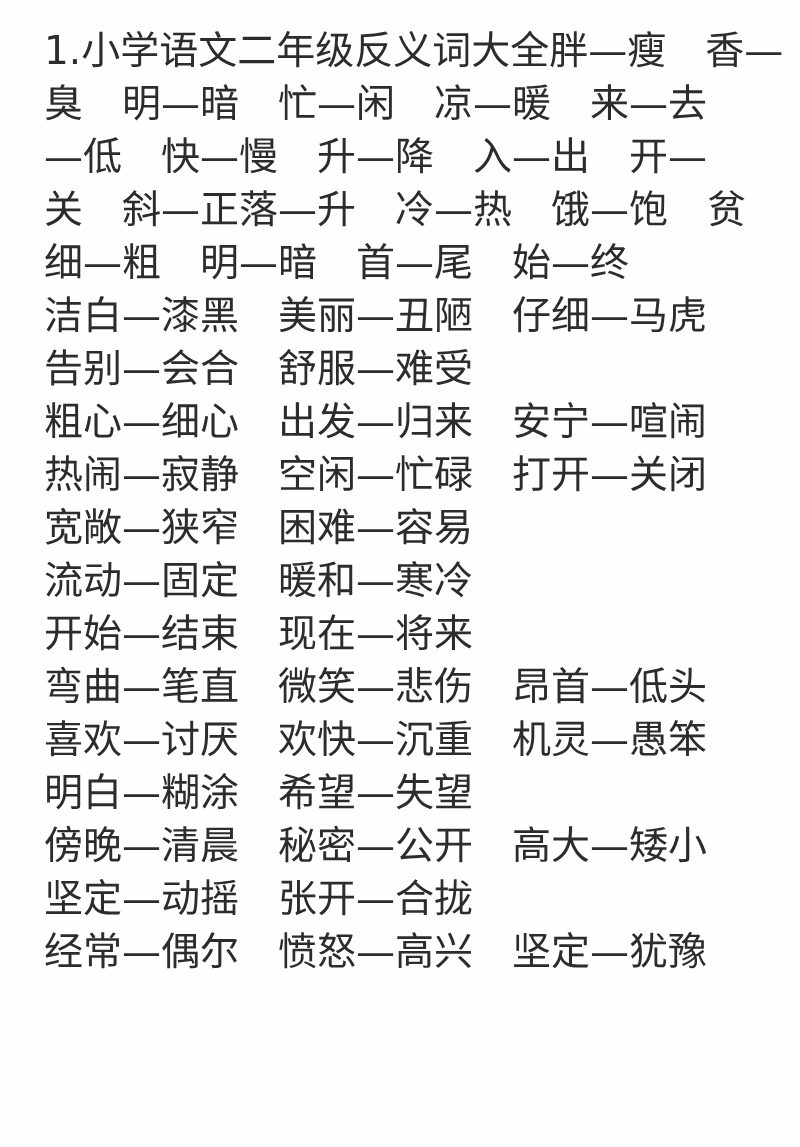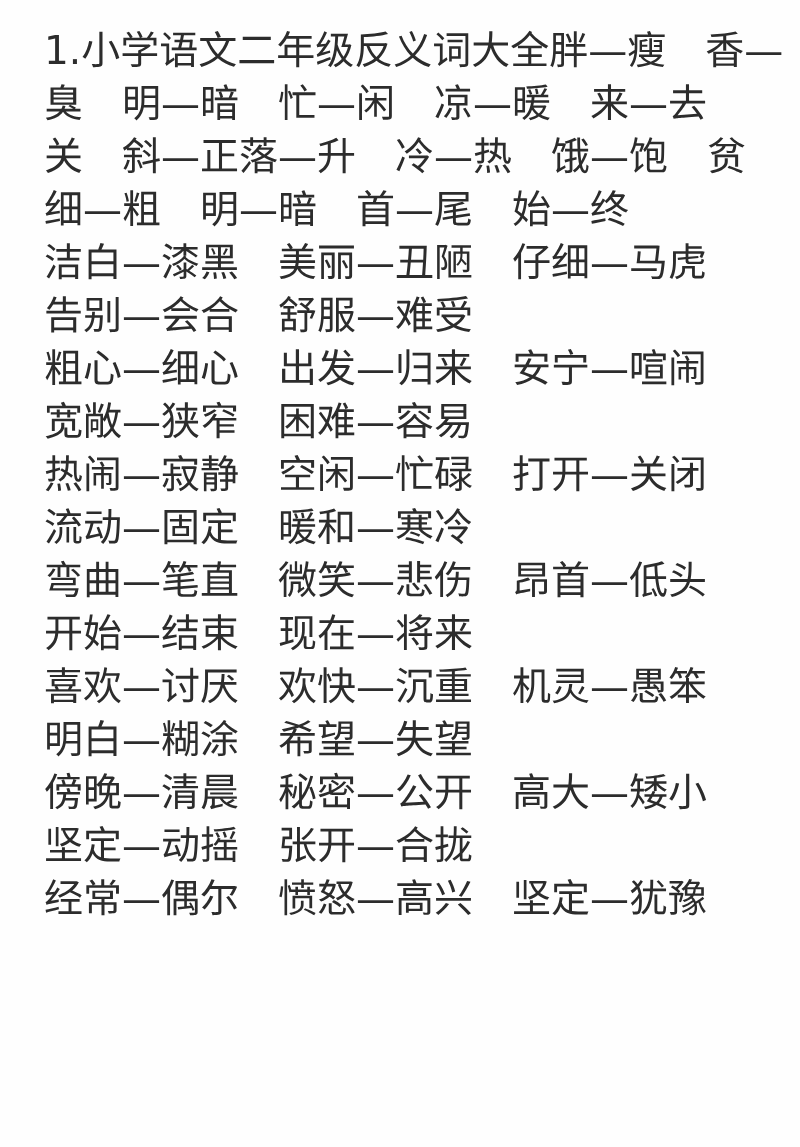--- a/index.html
+++ b/index.html
@@ -29,28 +29,29 @@
     font-weight: 400;
     color: #2c2c2c;
   }
 </style>
 </head>
 <body>
 
 <div class="page">
   <div class="text-line">1.小学语文二年级反义词大全胖—瘦　香—</div>
   <div class="text-line">臭　明—暗　忙—闲　凉—暖　来—去</div>
+  <div class="text-line">—低　快—慢　升—降　入—出　开—</div>
   <div class="text-line">关　斜—正落—升　冷—热　饿—饱　贫</div>
   <div class="text-line">细—粗　明—暗　首—尾　始—终</div>
   <div class="text-line">洁白—漆黑　美丽—丑陋　仔细—马虎</div>
   <div class="text-line">告别—会合　舒服—难受</div>
   <div class="text-line">粗心—细心　出发—归来　安宁—喧闹</div>
+  <div class="text-line">热闹—寂静　空闲—忙碌　打开—关闭</div>
   <div class="text-line">宽敞—狭窄　困难—容易</div>
-  <div class="text-line">热闹—寂静　空闲—忙碌　打开—关闭</div>
   <div class="text-line">流动—固定　暖和—寒冷</div>
+  <div class="text-line">开始—结束　现在—将来</div>
   <div class="text-line">弯曲—笔直　微笑—悲伤　昂首—低头</div>
-  <div class="text-line">开始—结束　现在—将来</div>
   <div class="text-line">喜欢—讨厌　欢快—沉重　机灵—愚笨</div>
   <div class="text-line">明白—糊涂　希望—失望</div>
   <div class="text-line">傍晚—清晨　秘密—公开　高大—矮小</div>
   <div class="text-line">坚定—动摇　张开—合拢</div>
   <div class="text-line">经常—偶尔　愤怒—高兴　坚定—犹豫</div>
 </div>
 
 </body></html>

